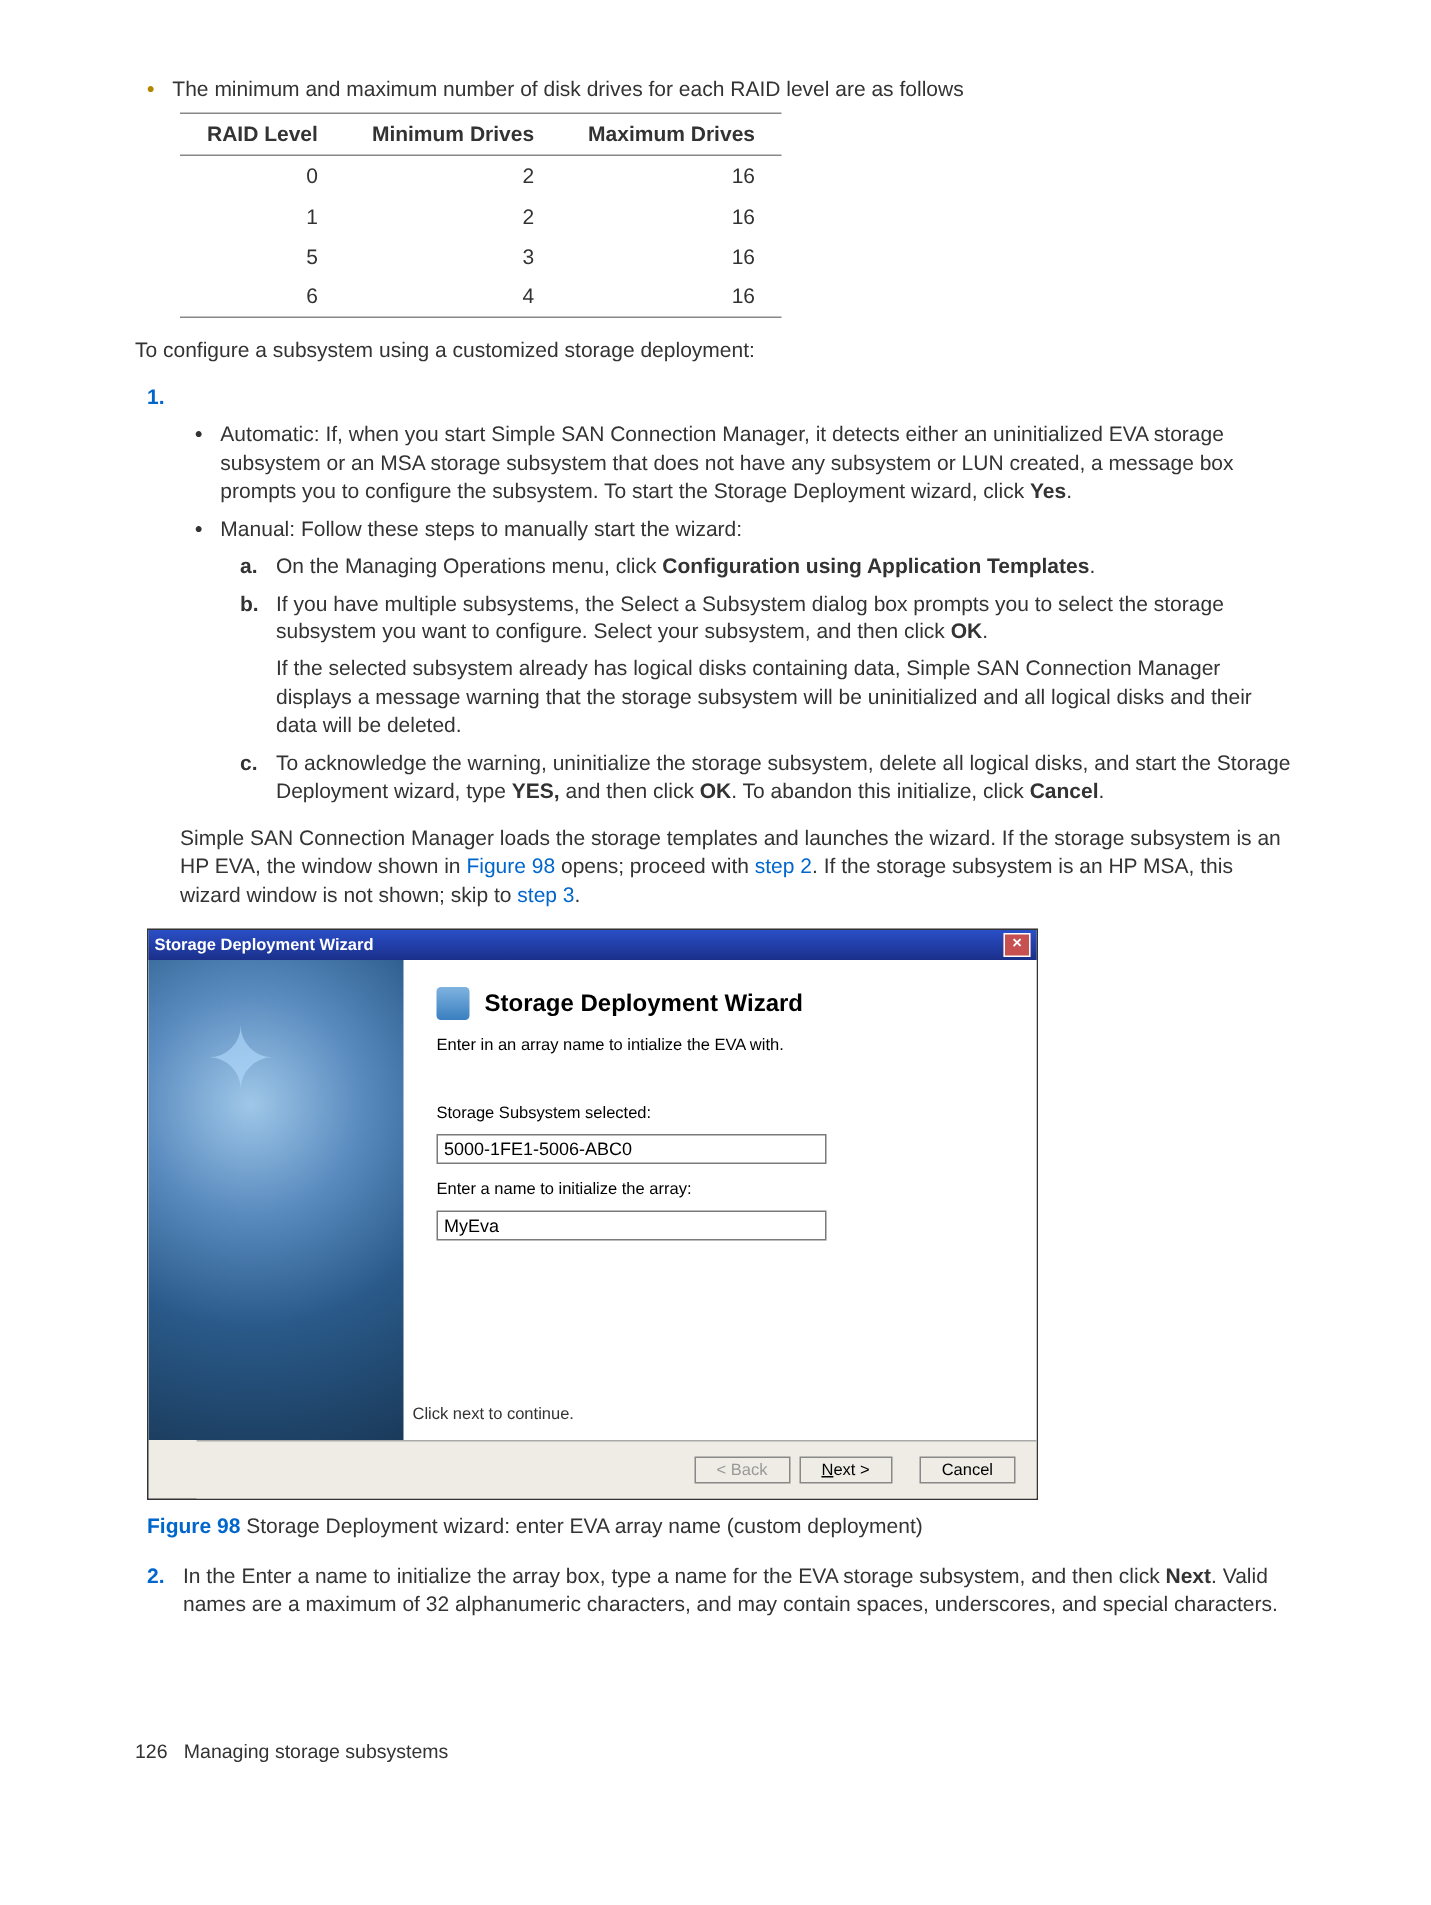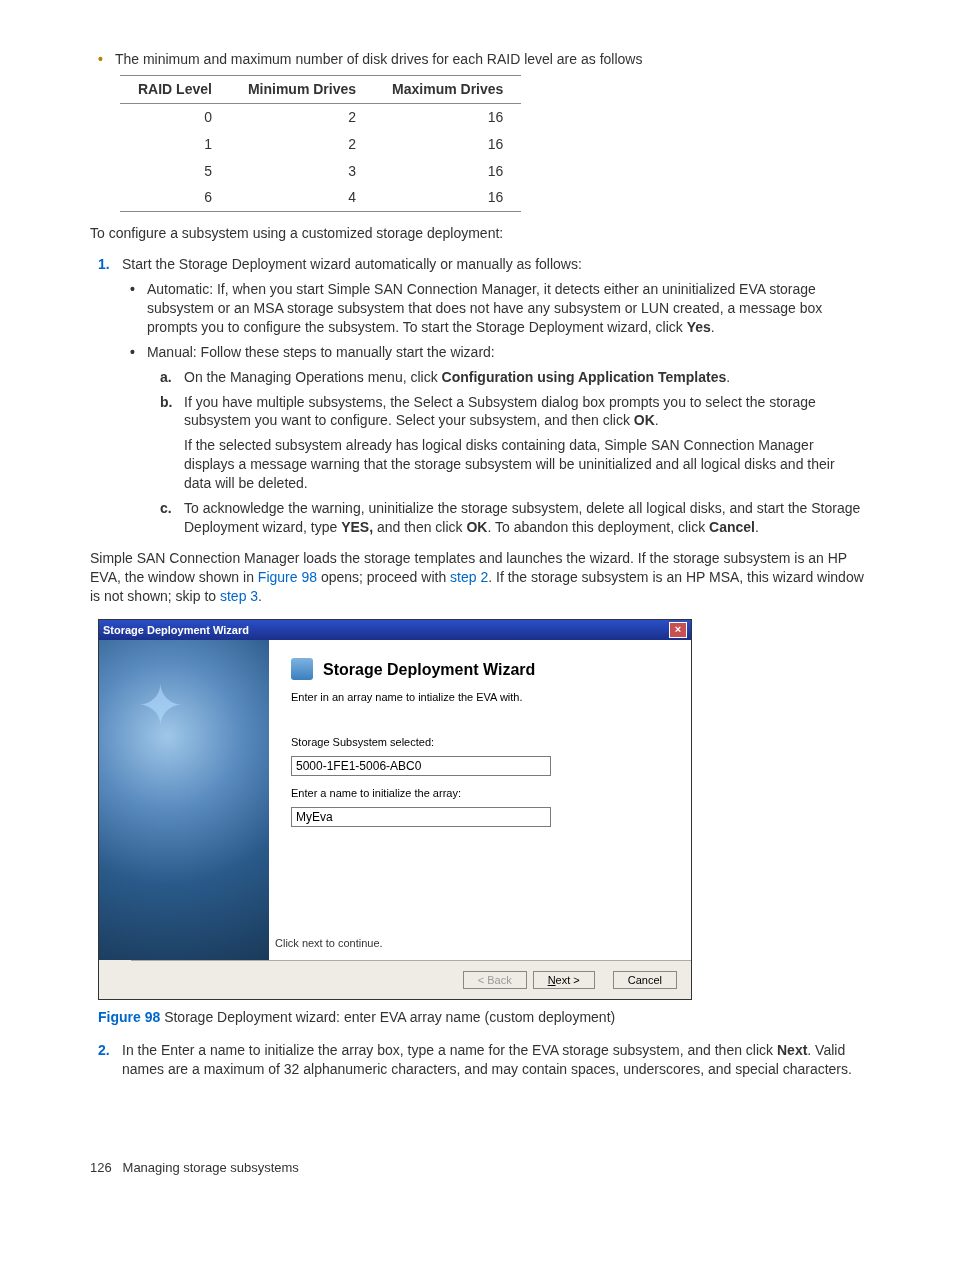--- a/index.html
+++ b/index.html
@@ -16,21 +16,21 @@
   .bullet-dot { color: #b38600; font-weight: bold; margin-right: 12px; margin-left: 8px; }
   .num-dot { color: #0066cc; font-weight: bold; margin-right: 10px; margin-left: 8px; min-width: 14px; }
   .sub-bullet { margin-left: 40px; }
   .sub-letter { margin-left: 70px; }
   .letter-mark { font-weight: bold; margin-right: 8px; min-width: 16px; }
   table.raid { border-collapse: collapse; margin-left: 30px; margin-top: 6px; margin-bottom: 6px; }
   table.raid th, table.raid td { padding: 4px 18px; text-align: right; font-size: 14px; }
   table.raid th { border-top: 1px solid #888; border-bottom: 1px solid #888; font-weight: bold; }
   table.raid tbody tr:last-child td { border-bottom: 1px solid #888; }
   .para { margin: 12px 0 12px 0; }
-  .indent1 { }
+  .indent1 { margin-left: 30px; }
   .link { color: #0066cc; }
   b { font-weight: bold; }
   .figure-container { margin-left: 8px; margin-top: 14px; margin-bottom: 8px; }
   .wizard {
     width: 592px;
     border: 1px solid #333;
     background: #efece5;
     font-family: Tahoma, Arial, sans-serif;
     font-size: 11px;
   }
@@ -159,21 +159,20 @@
       <td>4</td>
       <td>16</td>
     </tr>
   </tbody>
 </table>
 
 <div class="para">To configure a subsystem using a customized storage deployment:</div>
 
 <div class="bullet-row">
   <span class="num-dot">1.</span>
-  <span>Start the Storage Deployment wizard automatically or manually as follows:</span>
 </div>
 
 <div class="bullet-row sub-bullet">
   <span class="bullet-dot" style="margin-left:0;color:#333;">•</span>
   <span>
     <span>Automatic: If, when you start Simple SAN Connection Manager, it detects either an uninitialized EVA storage subsystem or an MSA storage subsystem that does not have any subsystem or LUN created, a message box prompts you to configure the subsystem. To start the Storage Deployment wizard, click </span><b>Yes</b><span>.</span>
   </span>
 </div>
 
 <div class="bullet-row sub-bullet">
@@ -192,21 +191,21 @@
   <span class="letter-mark">b.</span>
   <span>
     <span>If you have multiple subsystems, the Select a Subsystem dialog box prompts you to select the storage subsystem you want to configure. Select your subsystem, and then click </span><b>OK</b><span>.</span>
     <div style="margin-top:6px;">If the selected subsystem already has logical disks containing data, Simple SAN Connection Manager displays a message warning that the storage subsystem will be uninitialized and all logical disks and their data will be deleted.</div>
   </span>
 </div>
 
 <div class="bullet-row sub-letter">
   <span class="letter-mark">c.</span>
   <span>
-    <span>To acknowledge the warning, uninitialize the storage subsystem, delete all logical disks, and start the Storage Deployment wizard, type </span><b>YES,</b><span> and then click </span><b>OK</b><span>. To abandon this deployment, click </span><b>Cancel</b><span>.</span>
+    <span>To acknowledge the warning, uninitialize the storage subsystem, delete all logical disks, and start the Storage Deployment wizard, type </span><b>YES,</b><span> and then click </span><b>OK</b><span>. To abandon this initialize, click </span><b>Cancel</b><span>.</span>
   </span>
 </div>
 
 <div class="para indent1">
   <span>Simple SAN Connection Manager loads the storage templates and launches the wizard. If the storage subsystem is an HP EVA, the window shown in </span><span class="link">Figure 98</span><span> opens; proceed with </span><span class="link">step 2</span><span>. If the storage subsystem is an HP MSA, this wizard window is not shown; skip to </span><span class="link">step 3</span><span>.</span>
 </div>
 
 <div class="figure-container">
   <div class="wizard">
     <div class="wizard-title">

